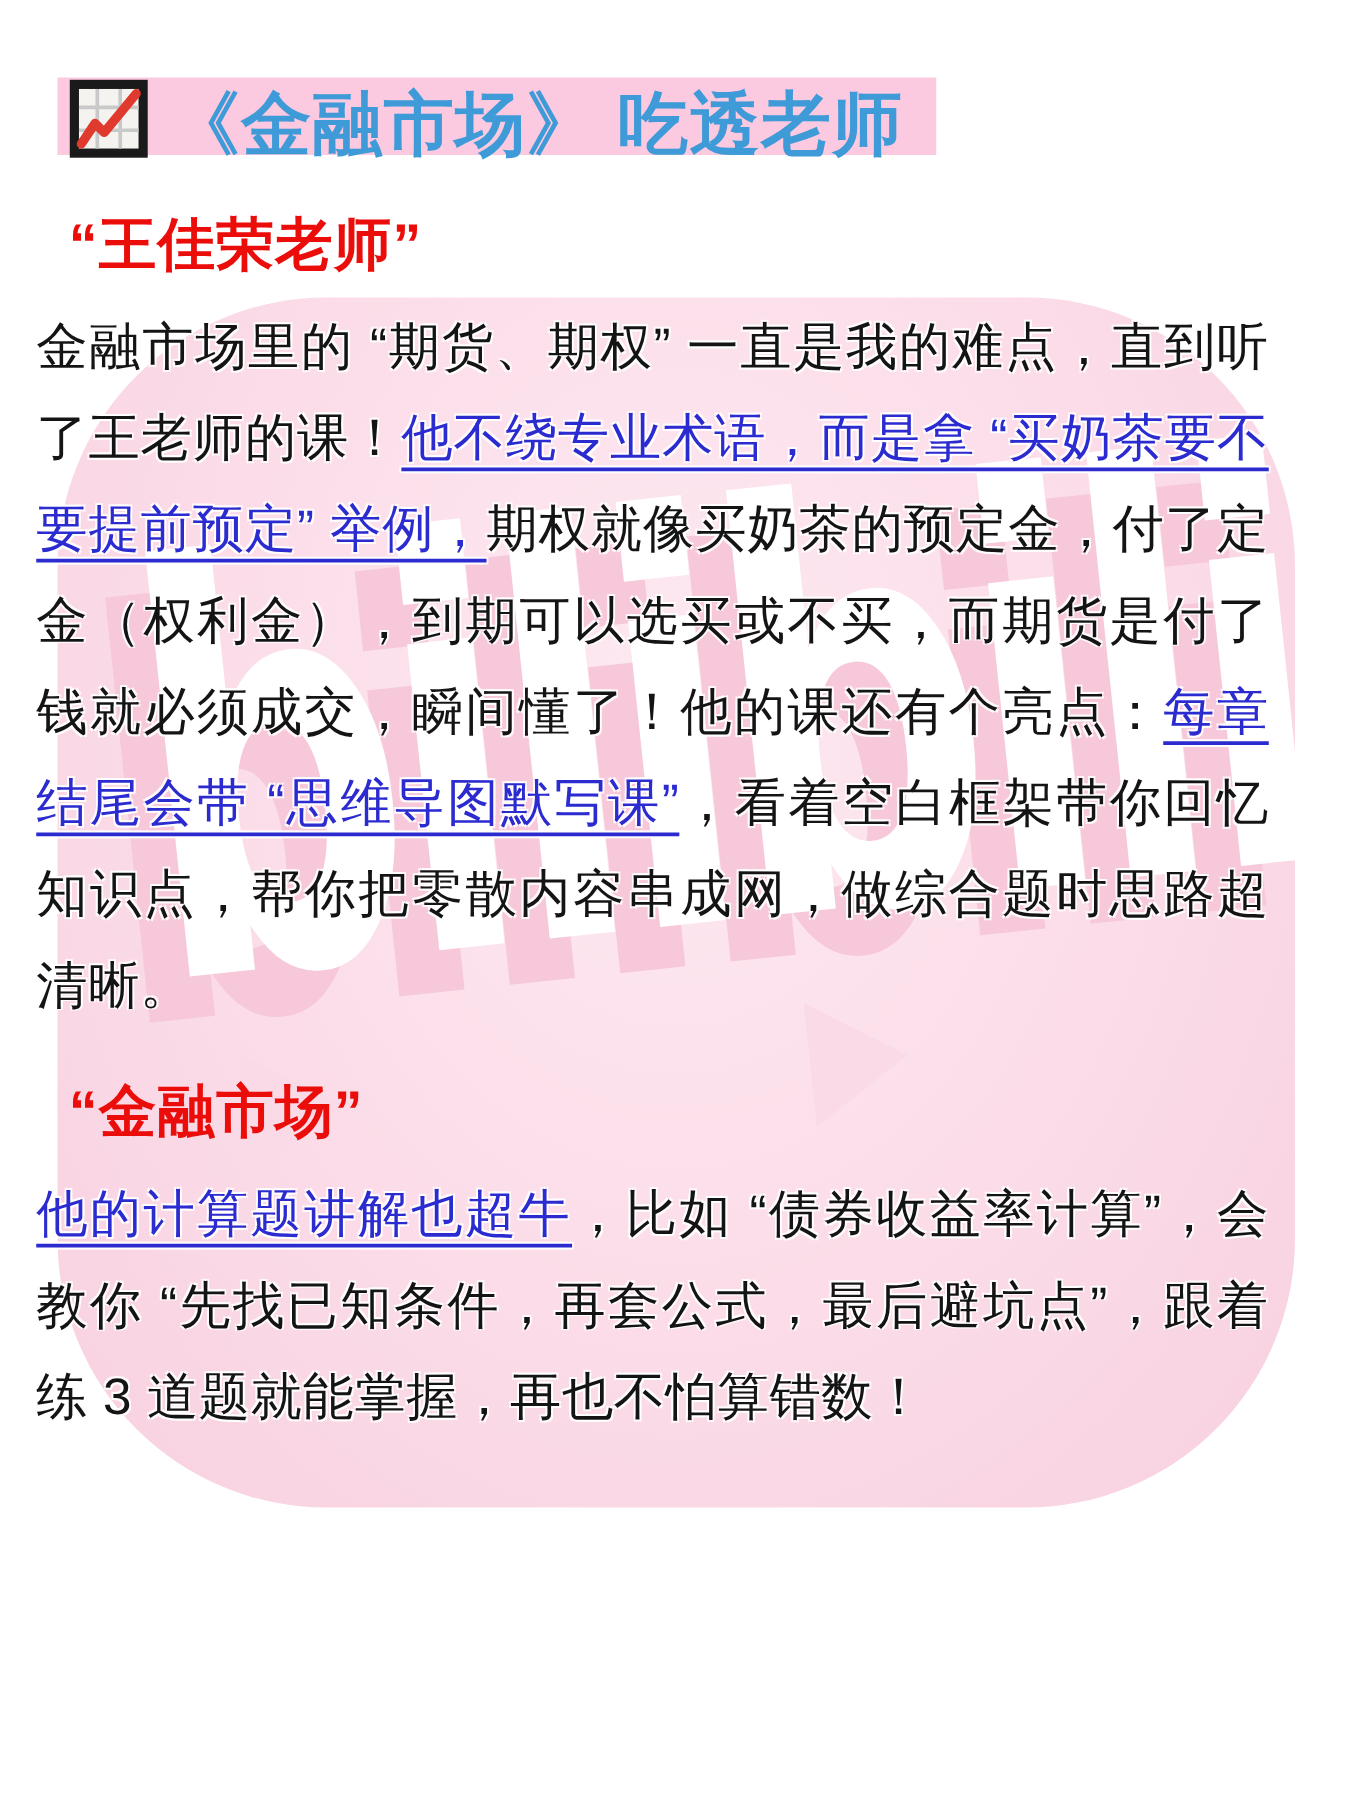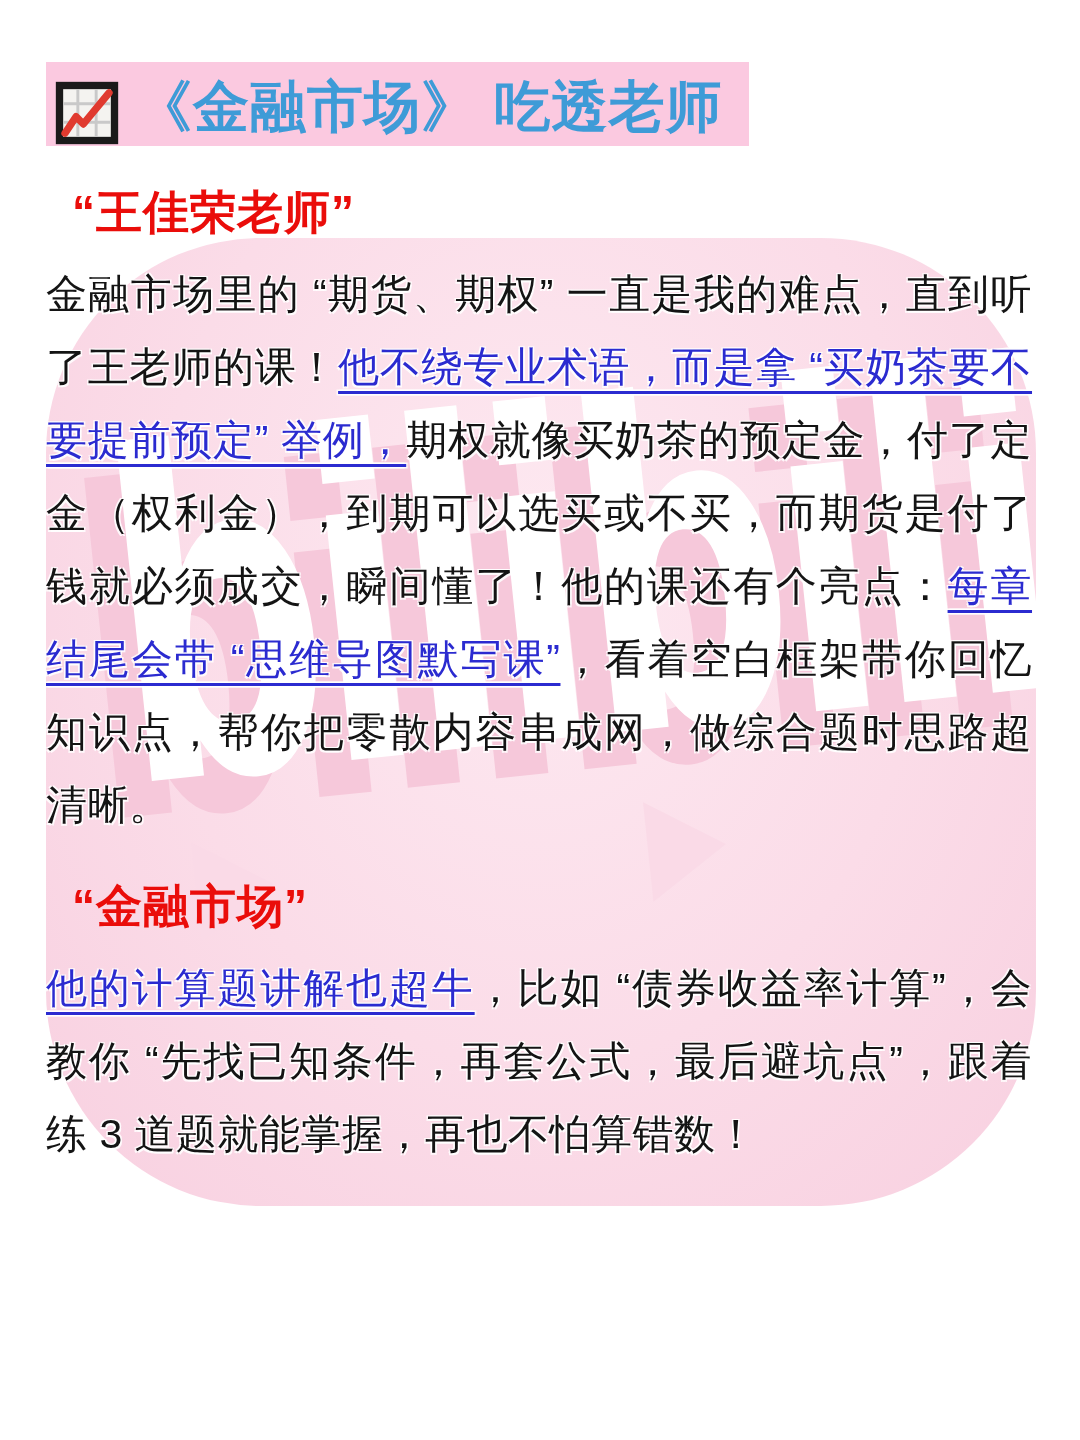--- a/index.html
+++ b/index.html
@@ -46,37 +46,37 @@
     transform: rotate(-6deg);
   }
   .tri-1 { left: 150px; top: 600px; }
   .tri-2 { left: 602px; top: 560px; }
 
   
   .content { position: relative; z-index: 1; }
 
   .title-bar {
     display: inline-flex;
-    align-items: flex-end;
+    align-items: flex-start;
     gap: 16px;
     margin: 62px 0 0 46px;
-    height: 84px;
+    height: 62px;
     padding: 0 26px 0 8px;
     background: #FBC9E0;
   }
   .title-text {
     color: #3E9BD7;
     font-size: 56px;
     font-weight: bold;
     letter-spacing: 1px;
     white-space: nowrap;
   }
   .chart-icon { width: 66px; height: 66px; display: block; }
 
-  .section { margin-left: 46px; width: 986px; }
+  .section { margin-left: 29px; width: 986px; }
   .heading {
     color: #EA0D0A;
     font-size: 46px;
     font-weight: bold;
     margin: 34px 0 4px 26px;
     letter-spacing: 1px;
   }
   .heading-first { margin-top: 32px; }
 
   p.body {

